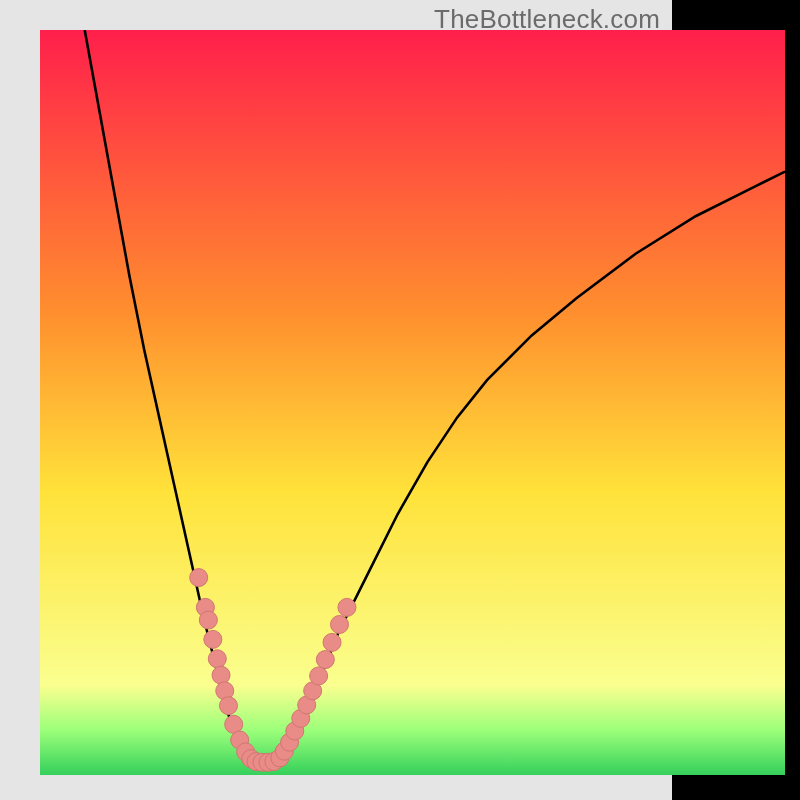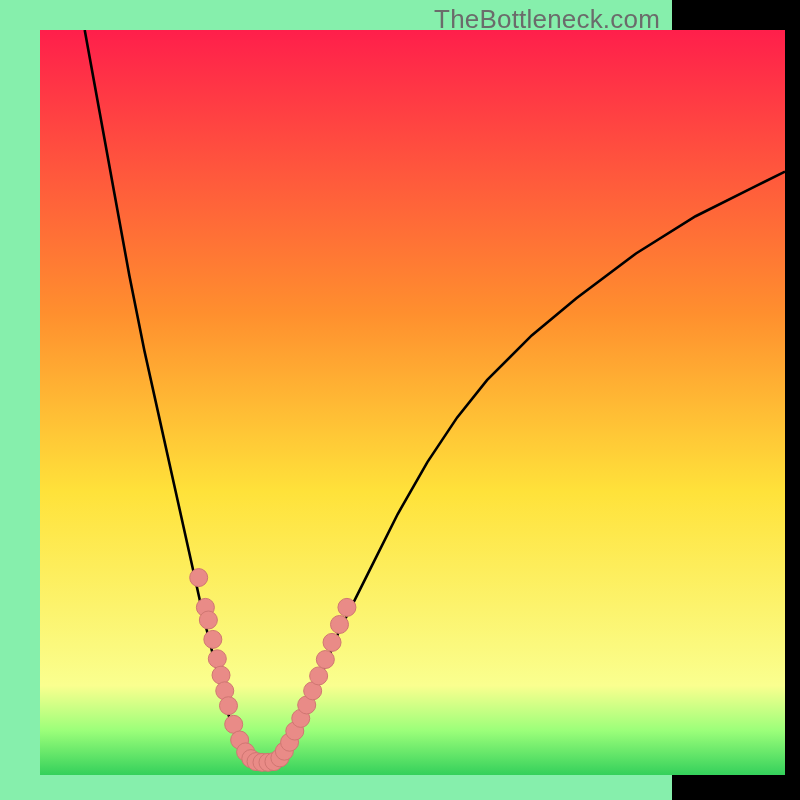--- a/index.html
+++ b/index.html
@@ -8,21 +8,21 @@
     width: 800px;
     height: 800px;
     overflow: hidden;
     background: #000;
     font-family: Arial, Helvetica, sans-serif;
   }
   .outer {
     position: relative;
     width: 672px;
     height: 800px;
-    background: #86efac;
+    background: #e5e5e5;
   }
   .plot {
     position: absolute;
     left: 40px;
     top: 30px;
     width: 745px;
     height: 745px;
   }
   .watermark {
     position: absolute;

